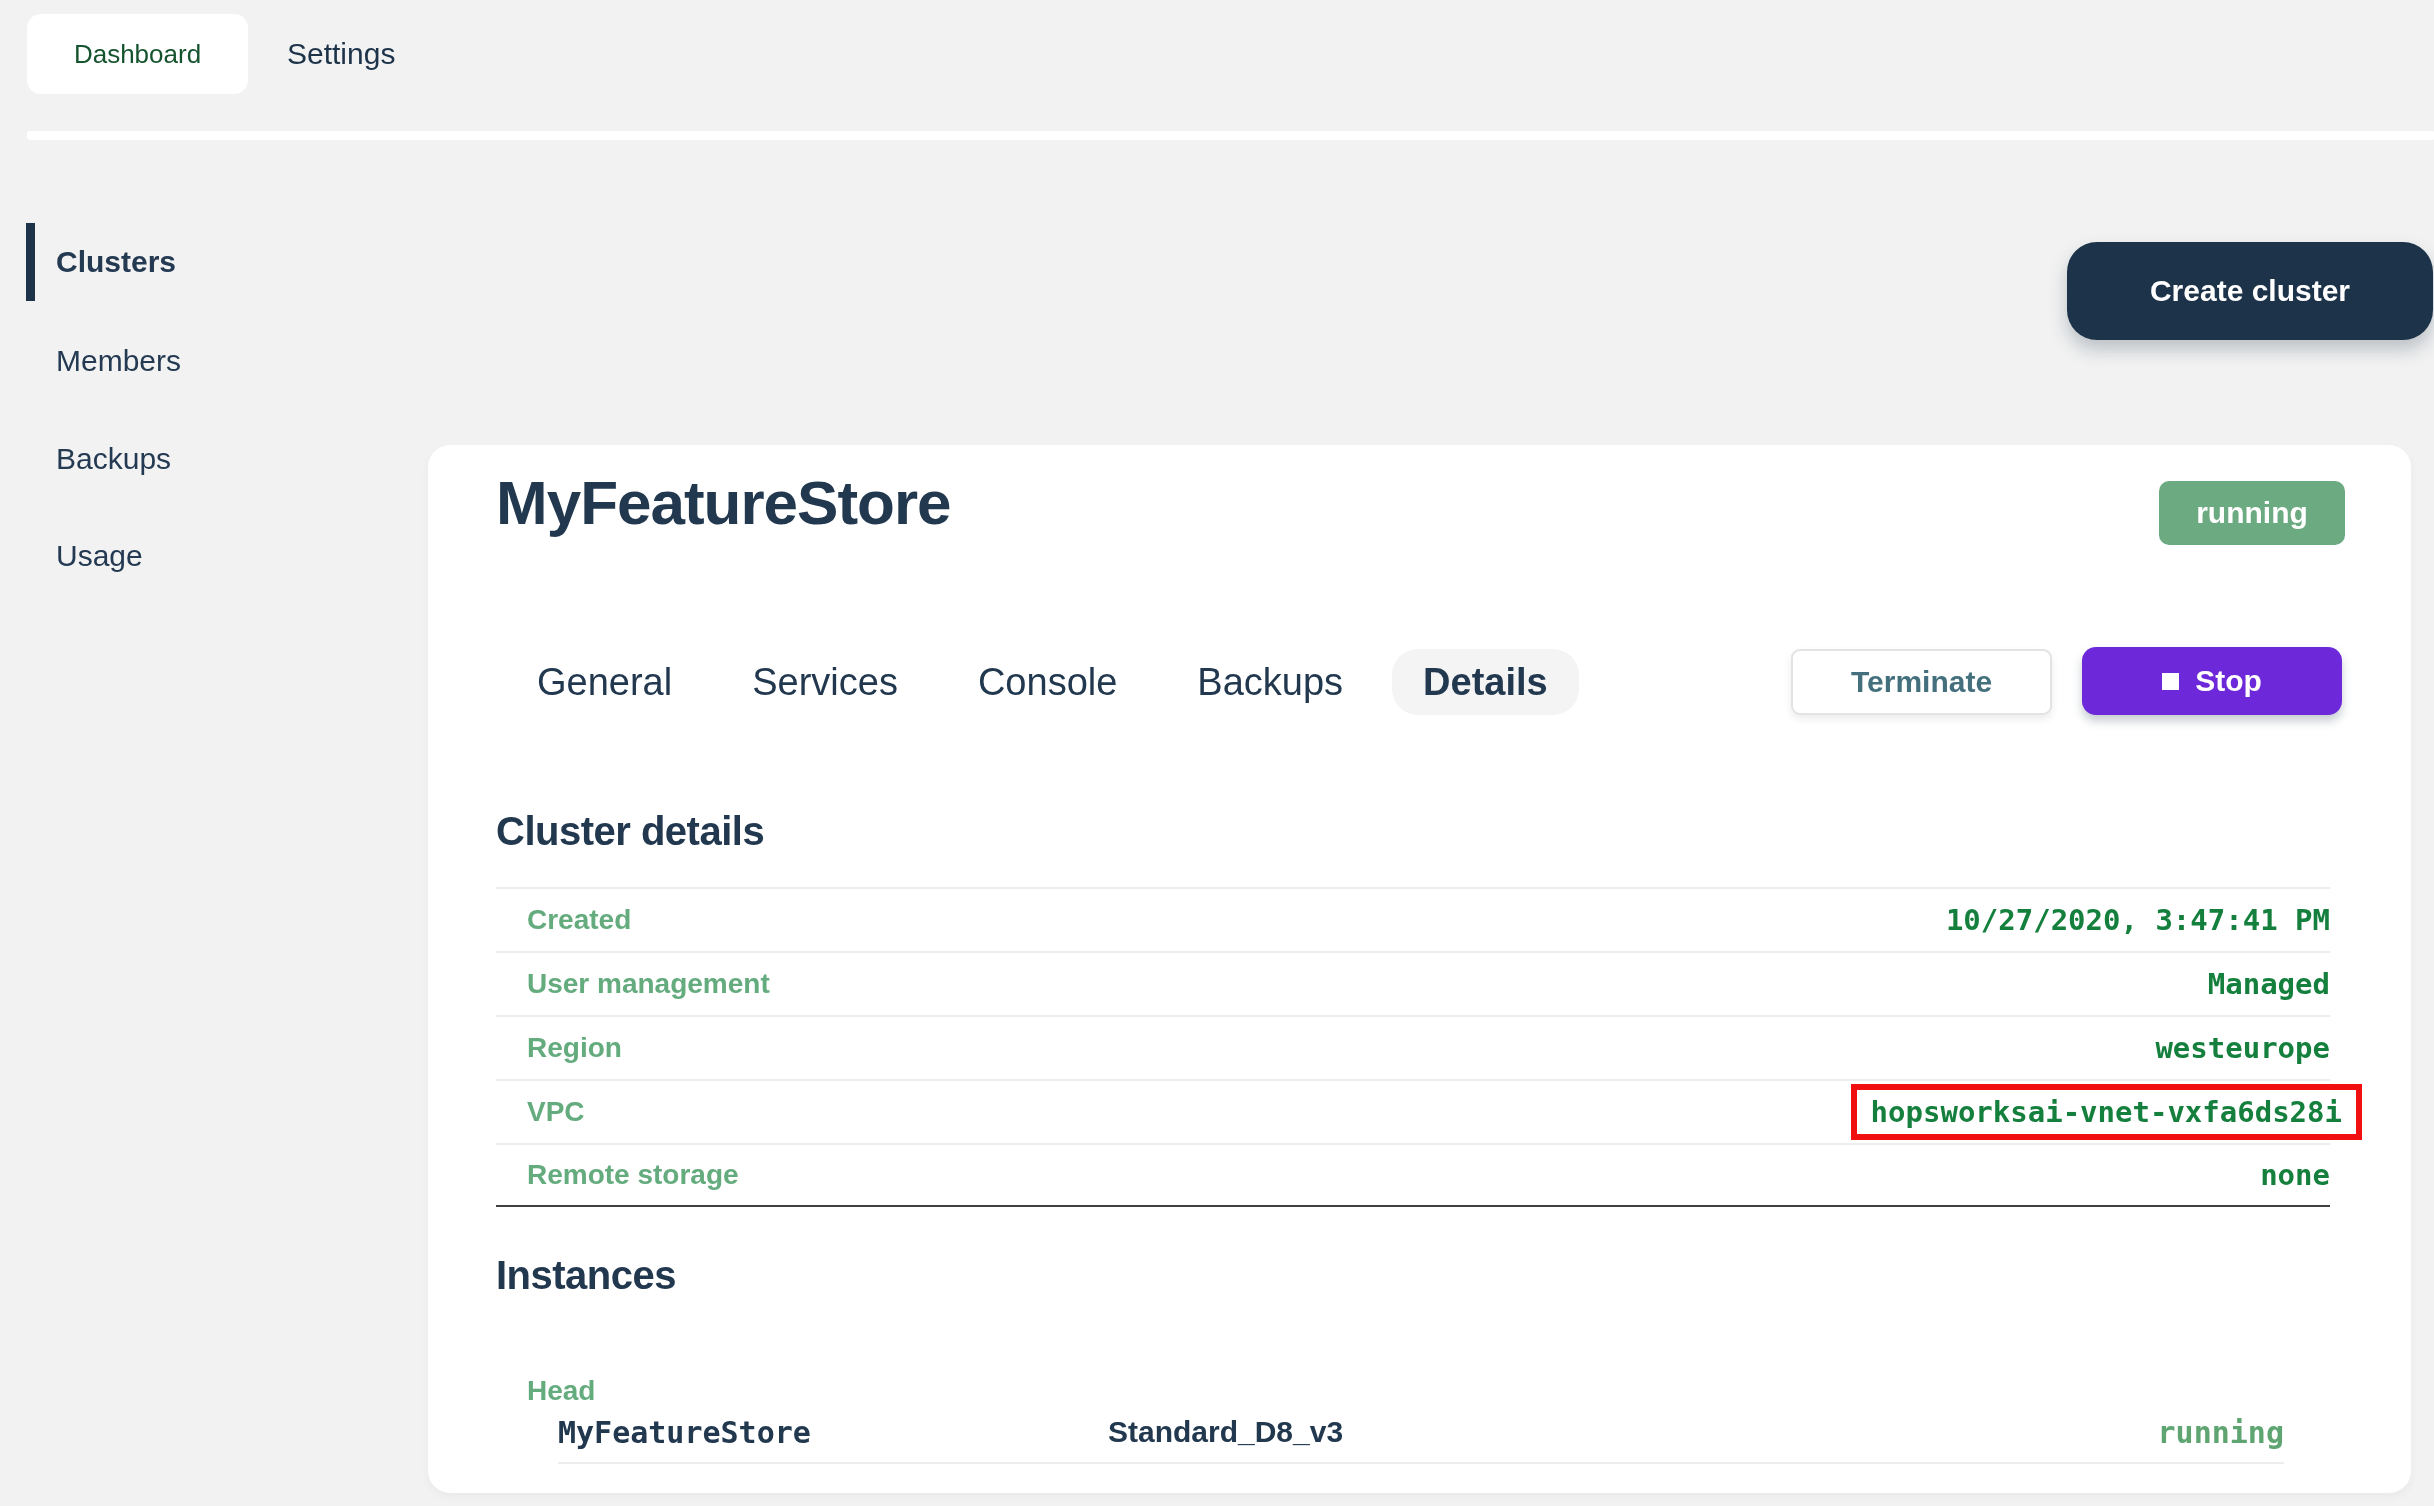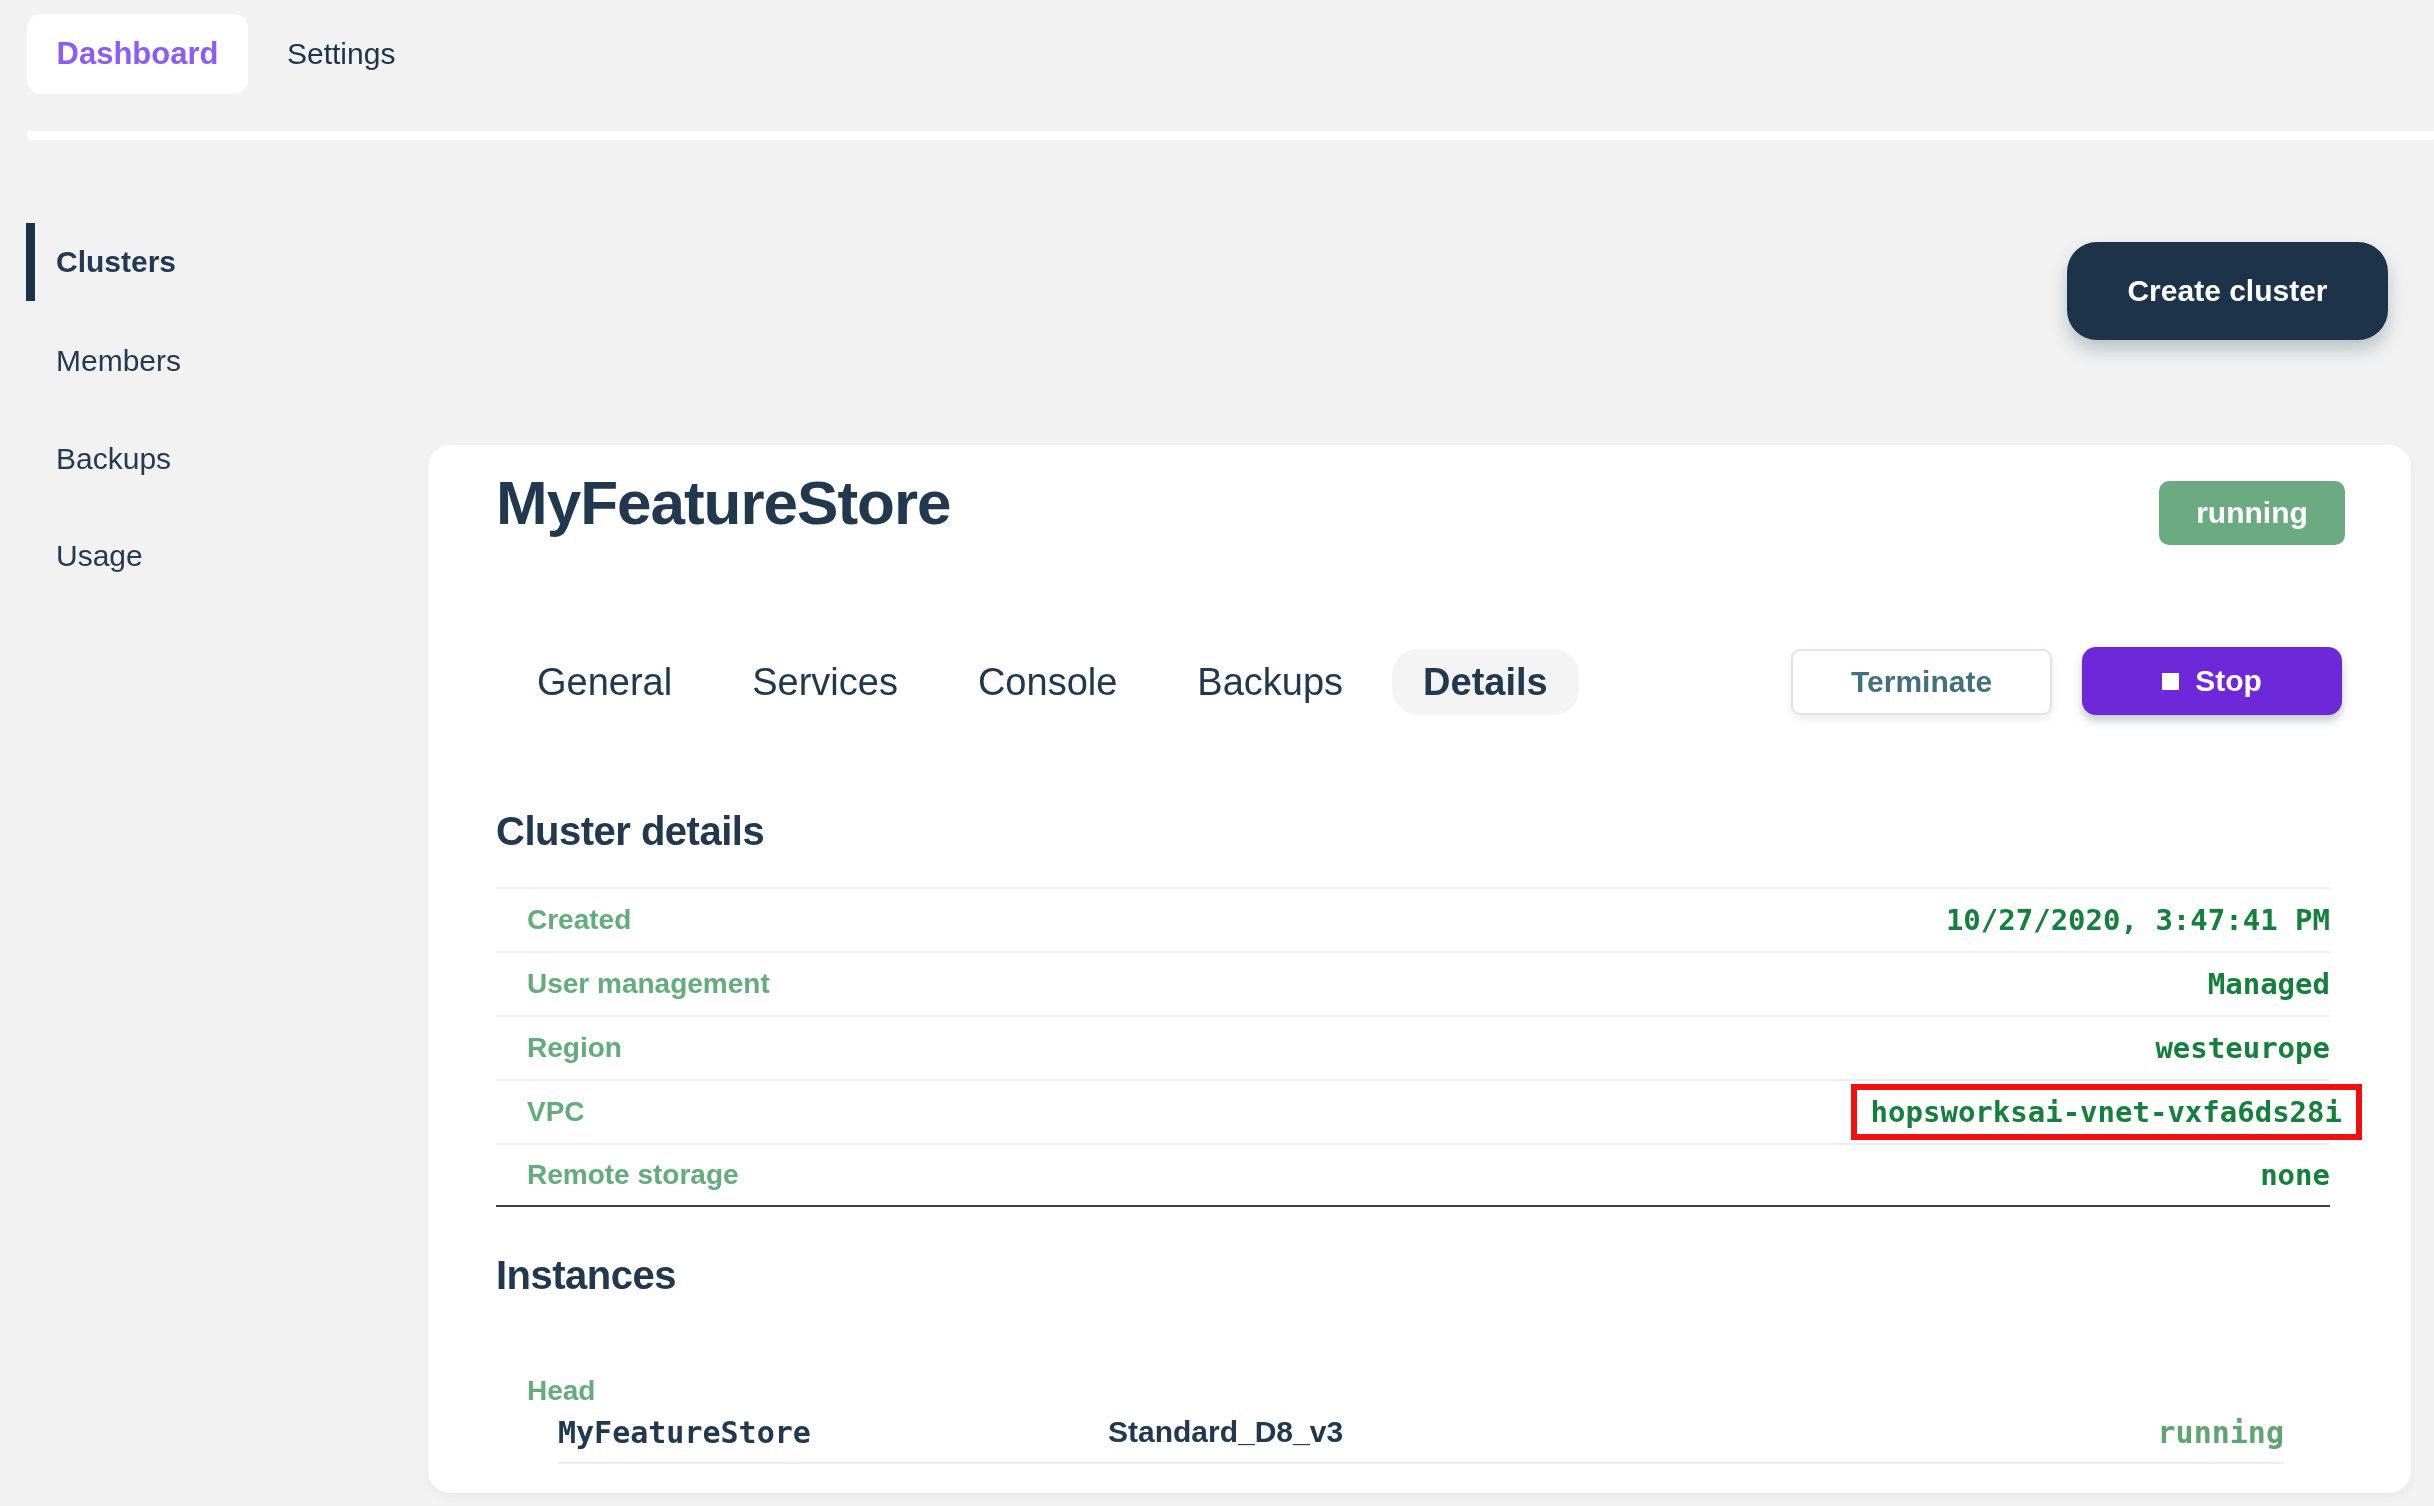--- a/index.html
+++ b/index.html
@@ -11,21 +11,21 @@
     overflow: hidden;
     position: relative;
   }
 
   
   .topnav-pill {
     position: absolute; left: 27px; top: 14px;
     width: 221px; height: 80px;
     background: #ffffff; border-radius: 14px;
     display: flex; align-items: center; justify-content: center;
-    font-size: 31px; font-weight: bold; color: #8b5cf6;
+    font-size: 26px; font-weight: normal; color: #14532d;
     cursor: pointer;
   }
   .topnav-settings {
     position: absolute; left: 287px; top: 14px;
     height: 80px; display: flex; align-items: center;
     font-size: 30px; color: #1d3349;
     cursor: pointer;
   }
   .header-strip {
     position: absolute; left: 27px; top: 131px;
@@ -40,21 +40,21 @@
   }
   .side-item { position: absolute; left: 56px; font-size: 30px; color: #243a52; cursor: pointer; }
   .side-item.active { top: 223px; height: 78px; line-height: 78px; font-weight: bold; }
   .side-item.m1 { top: 344px; }
   .side-item.m2 { top: 442px; }
   .side-item.m3 { top: 539px; }
 
   
   .create-btn {
     position: absolute; left: 2067px; top: 242px;
-    width: 321px; height: 98px;
+    width: 366px; height: 98px;
     background: #1c3349; border-radius: 30px;
     color: #ffffff; font-size: 30px; font-weight: bold;
     display: flex; align-items: center; justify-content: center;
     box-shadow: 0 10px 18px rgba(29, 51, 73, 0.25);
     cursor: pointer;
   }
 
   
   .card {
     position: absolute; left: 428px; top: 445px;

